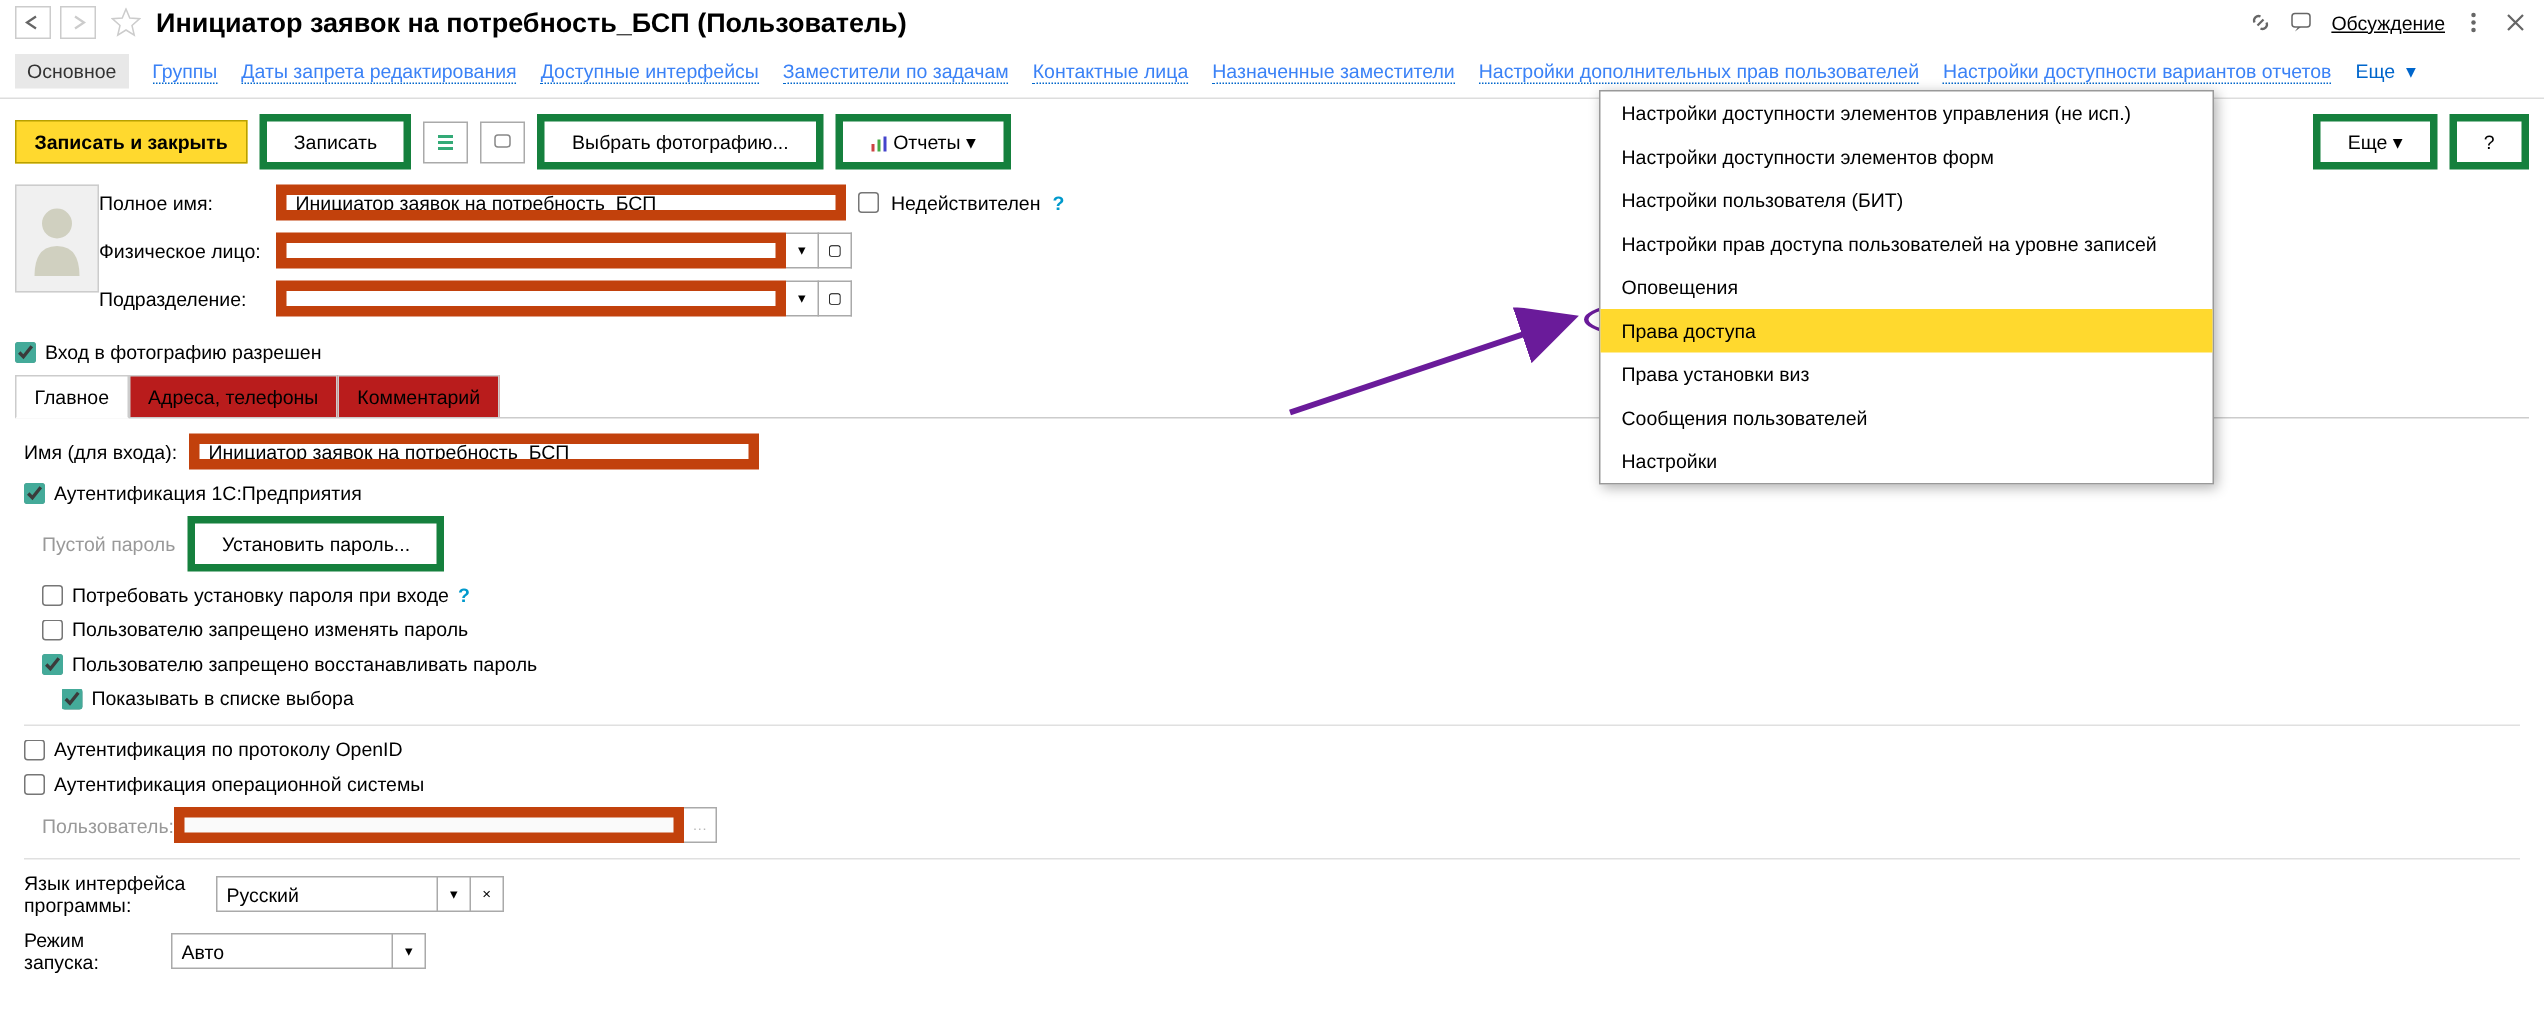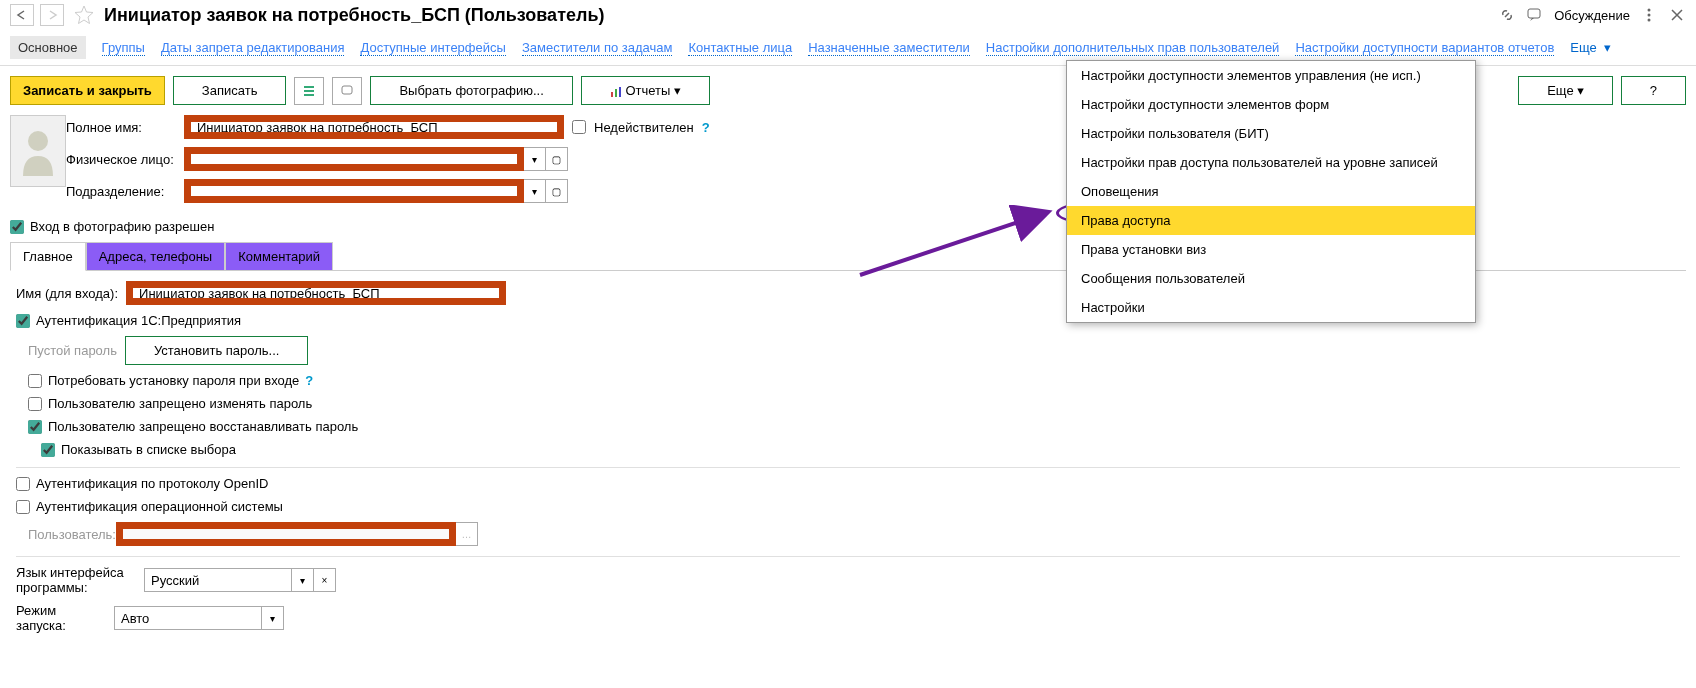--- a/index.html
+++ b/index.html
@@ -1,46 +1,46 @@
 <!DOCTYPE html>
 <html><head>
 <meta charset="utf-8">
 <style>
 * { box-sizing: border-box; margin: 0; padding: 0; font-family: Arial, sans-serif; font-size: 13px; }
 body { background: #fff; width: 1696px; height: 688px; position: relative; overflow: hidden; }
 .header { display: flex; align-items: center; padding: 4px 10px; gap: 6px; }
 .nav-btn { width: 24px; height: 22px; border: 1px solid #ccc; background: #fff; display: flex; align-items: center; justify-content: center; cursor: pointer; }
 .star-icon { width: 20px; height: 20px; margin: 0 4px; }
 .title { font-size: 18px; font-weight: bold; }
-.header-right { margin-left: auto; display: flex; align-items: center; gap: 10px; }
+.header-right { margin-left: auto; display: flex; align-items: center; gap: 10px; text-decoration: underline; }
 .link-icon, .discuss-icon, .dots-icon, .close-icon { width: 18px; height: 18px; cursor: pointer; }
 .nav-links { display: flex; gap: 16px; padding: 6px 10px; border-bottom: 1px solid #ddd; align-items: center; position: relative; }
 .nav-link { color: #3b82f6; text-decoration: none; border-bottom: 1px dotted #0066cc; cursor: pointer; }
 .nav-link.active { color: #333; text-decoration: none; border-bottom: none; background: #e8e8e8; padding: 4px 8px; }
 .nav-more { color: #0066cc; cursor: pointer; }
 .toolbar { display: flex; gap: 8px; padding: 10px; align-items: center; }
 .btn-primary { background: #ffd92e; border: 1px solid #b8a000; padding: 6px 12px; font-weight: bold; cursor: pointer; }
-.btn { background: #fff; border: 1px solid #15803d; padding: 6px 28px; cursor: pointer; }
+.btn { background: #fff; border: 5px solid #15803d; padding: 6px 18px; cursor: pointer; }
 .btn-icon { background: #fff; border: 1px solid #aaa; width: 30px; height: 28px; cursor: pointer; display: flex; align-items: center; justify-content: center; }
 .toolbar-right { margin-left: auto; display: flex; gap: 8px; }
 .form-area { display: flex; padding: 0 10px; }
 .avatar { width: 56px; height: 72px; border: 1px solid #ccc; background: #f0f0f0; display: flex; align-items: center; justify-content: center; }
 .form-fields { flex: 1; }
 .field-row { display: flex; align-items: center; margin-bottom: 8px; gap: 8px; }
 .field-label { width: 110px; }
 .field-input { width: 380px; height: 24px; border: 7px solid #c2410c; padding: 2px 6px; }
 .field-input.narrow { width: 340px; }
 .input-group { display: flex; }
 .input-btn { width: 22px; height: 24px; border: 1px solid #aaa; border-left: none; background: #fff; cursor: pointer; display: flex; align-items: center; justify-content: center; font-size: 10px; }
 .checkbox-row { display: flex; align-items: center; gap: 6px; margin: 8px 10px; }
 .checkbox { width: 14px; height: 14px; }
 .checkbox.checked { accent-color: #4a9; }
 .help-icon { color: #0099cc; font-weight: bold; cursor: pointer; }
 .tabs { display: flex; margin: 8px 10px 0; border-bottom: 1px solid #ccc; }
-.tab { padding: 6px 12px; border: 1px solid #ccc; border-bottom: none; background: #8b5cf6; cursor: pointer; }
+.tab { padding: 6px 12px; border: 1px solid #ccc; border-bottom: none; background: #b91c1c; cursor: pointer; }
 .tab.active { background: #fff; border-bottom: 1px solid #fff; margin-bottom: -1px; }
 .tab-content { padding: 10px 16px; }
 .sub-section { margin-left: 12px; margin-bottom: 10px; }
 .disabled-text { color: #999; }
 .select-group { display: flex; align-items: center; gap: 8px; margin: 8px 0; }
 .select-label { width: 120px; }
 .select-input { width: 148px; height: 24px; border: 1px solid #aaa; padding: 2px 6px; }
 .dropdown-menu { position: absolute; top: 60px; right: 220px; background: #fff; border: 1px solid #999; box-shadow: 2px 2px 8px rgba(0,0,0,0.3); width: 410px; z-index: 100; }
 .dropdown-item { padding: 7px 14px; cursor: pointer; }
 .dropdown-item.highlighted { background: #ffd92e; }

